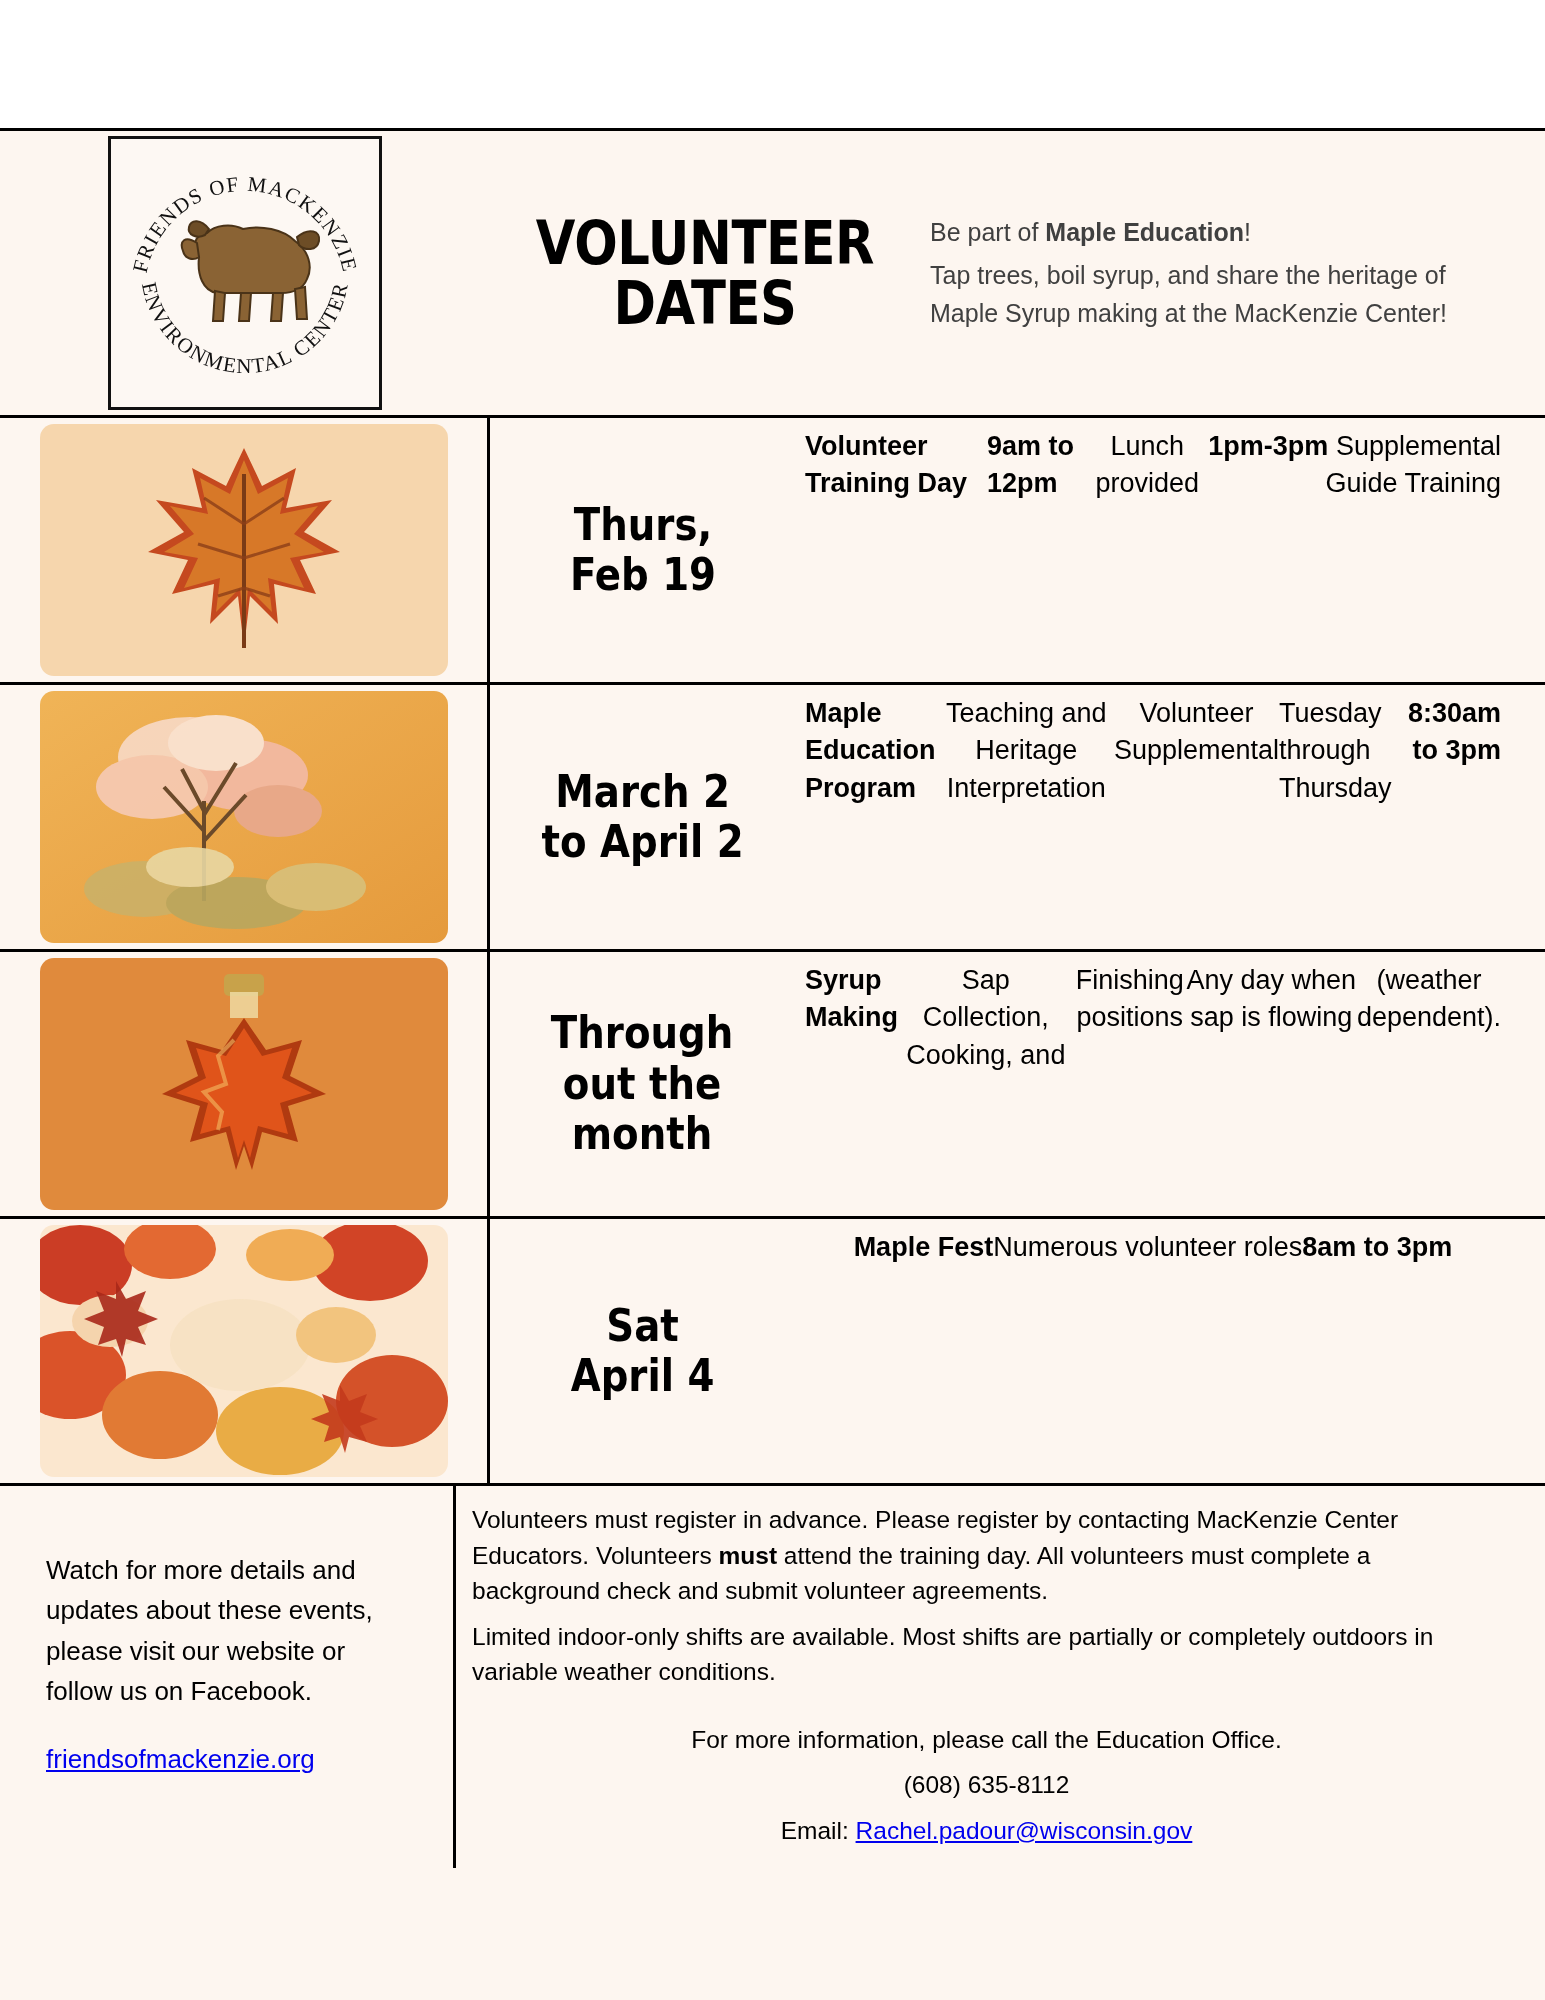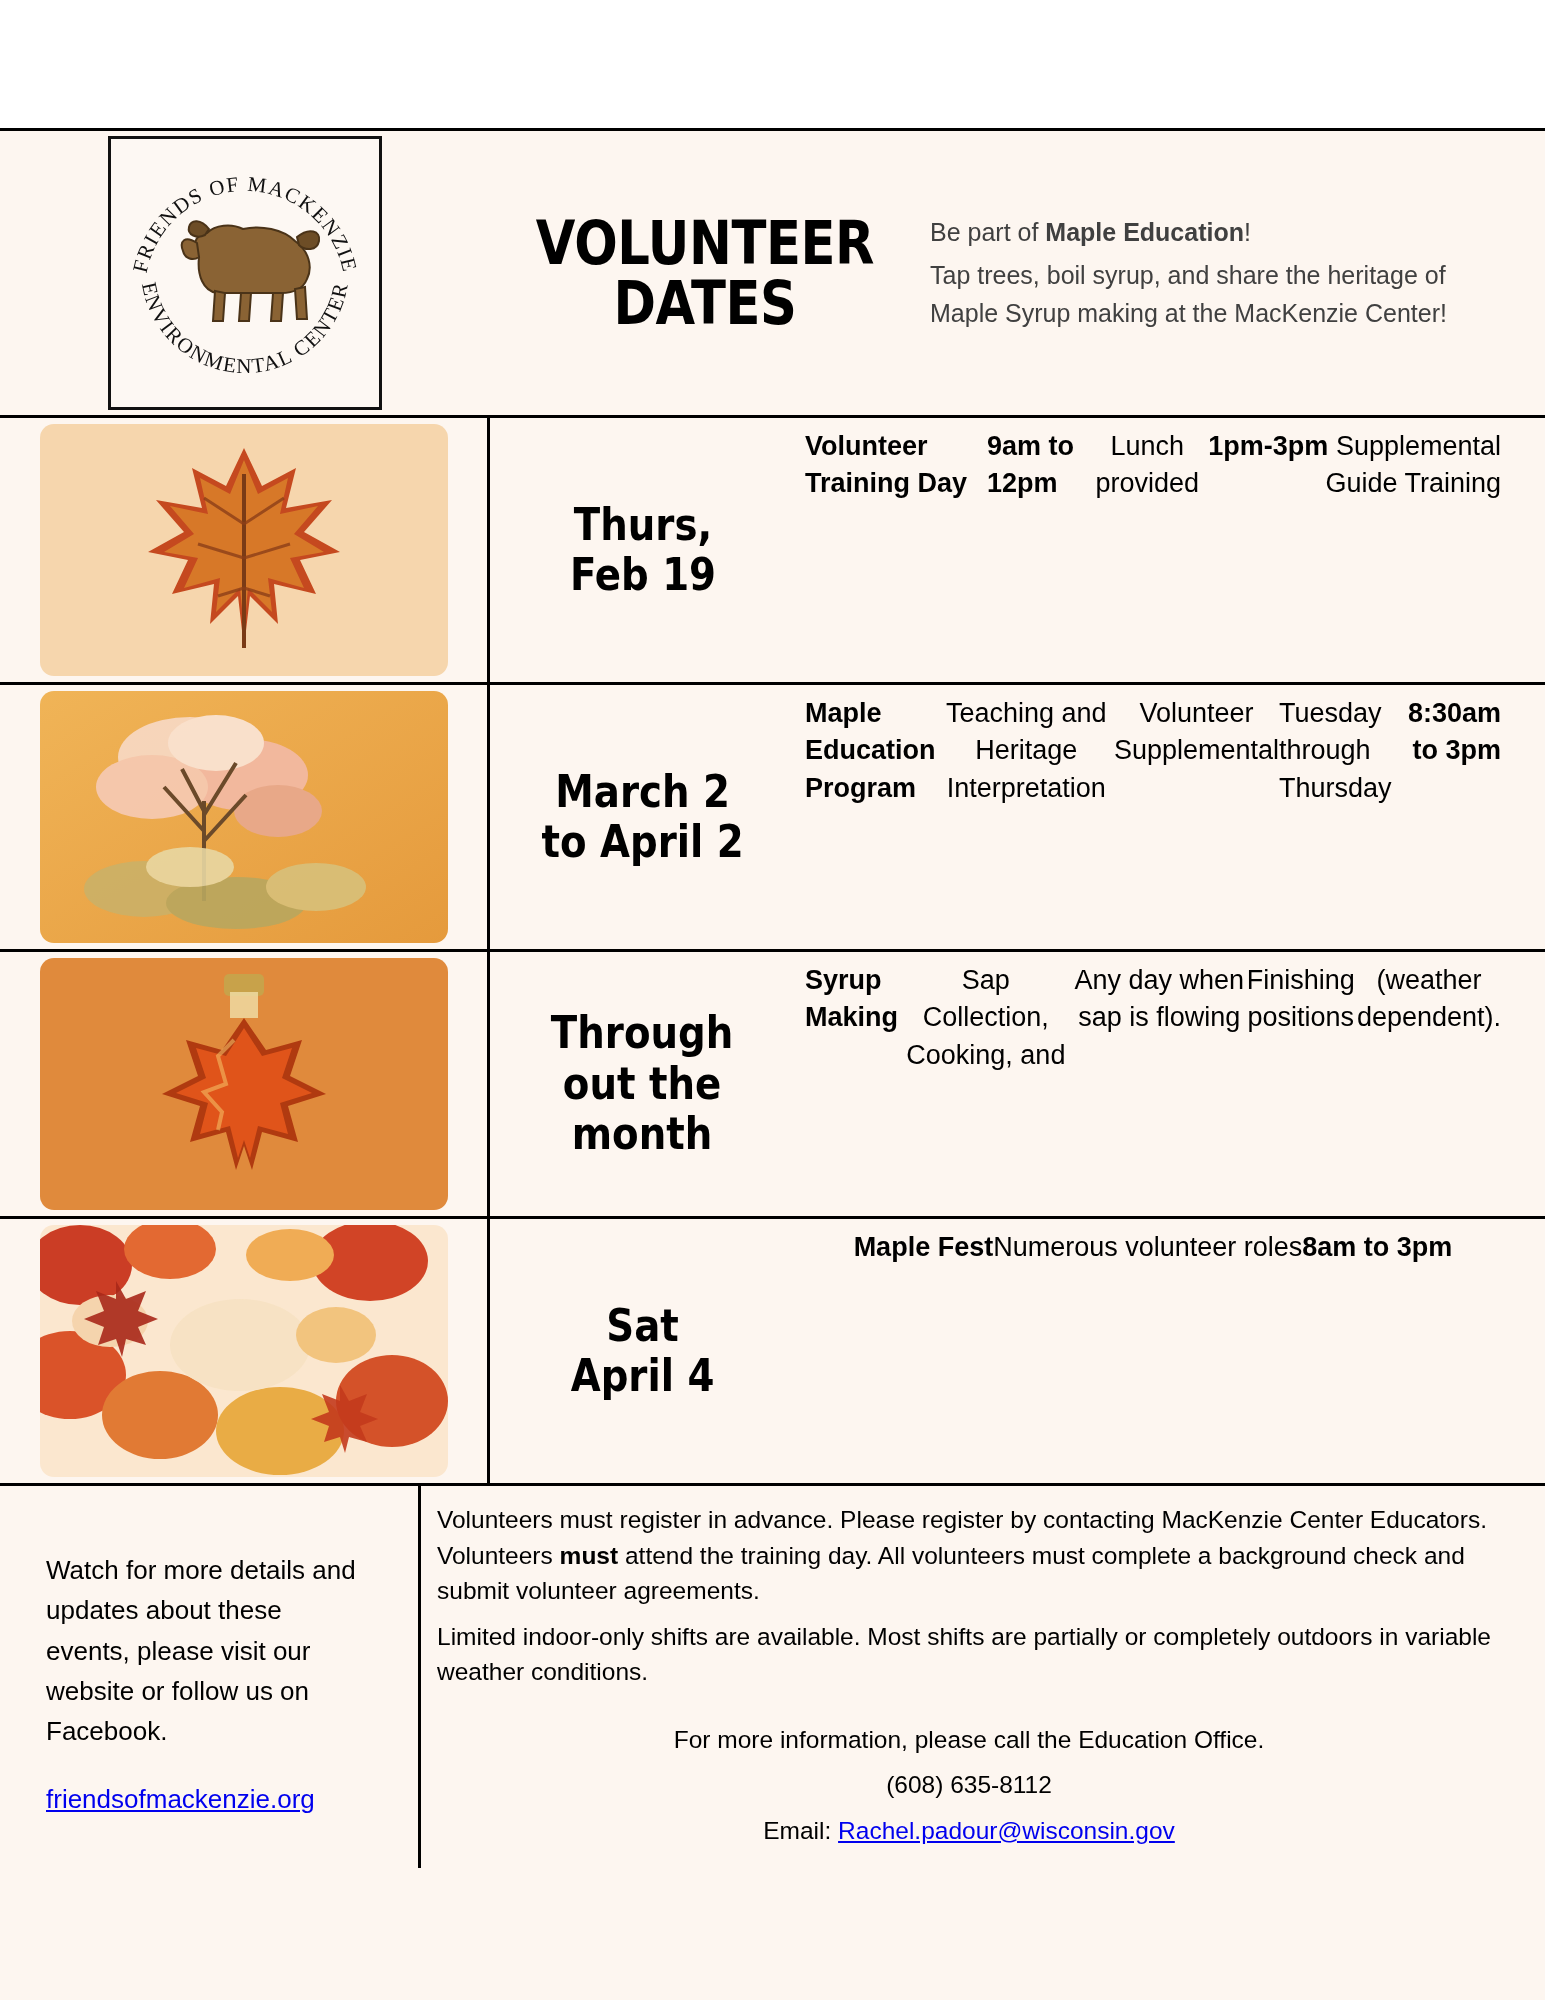--- a/index.html
+++ b/index.html
@@ -140,21 +140,21 @@
   .al-c { text-align: center; }
   .al-r { text-align: right; }
 
   
   .footer {
     display: flex;
     box-sizing: border-box;
     background: #fdf6f0;
   }
   .footer-left {
-    width: 421px;
+    width: 456px;
     box-sizing: border-box;
     border-right: 3px solid #000;
     padding: 64px 46px 20px 46px;
     font-size: 26px;
     line-height: 1.55;
   }
   .footer-left .site {
     margin-top: 28px;
     display: block;
   }
@@ -307,22 +307,22 @@
       </div>
     </div>
     <div class="date-cell">
       <div class="date-text">Through
 out the
 month</div>
     </div>
     <div class="detail-cell">
       <span class="l b al-l">Syrup Making</span>
       <span class="l al-c">Sap Collection, Cooking, and</span>
+      <span class="l al-c">Finishing positions</span>
       <span class="l al-c">Any day when sap is flowing</span>
-      <span class="l al-c">Finishing positions</span>
       <span class="l al-c">(weather dependent).</span>
     </div>
   </div>
 
   <div class="row">
     <div class="img-cell">
       <div class="thumb">
         <svg width="408" height="252" viewBox="0 0 408 252">
           <rect width="408" height="252" fill="#fbe7cf"></rect>
           <g opacity="0.95">

